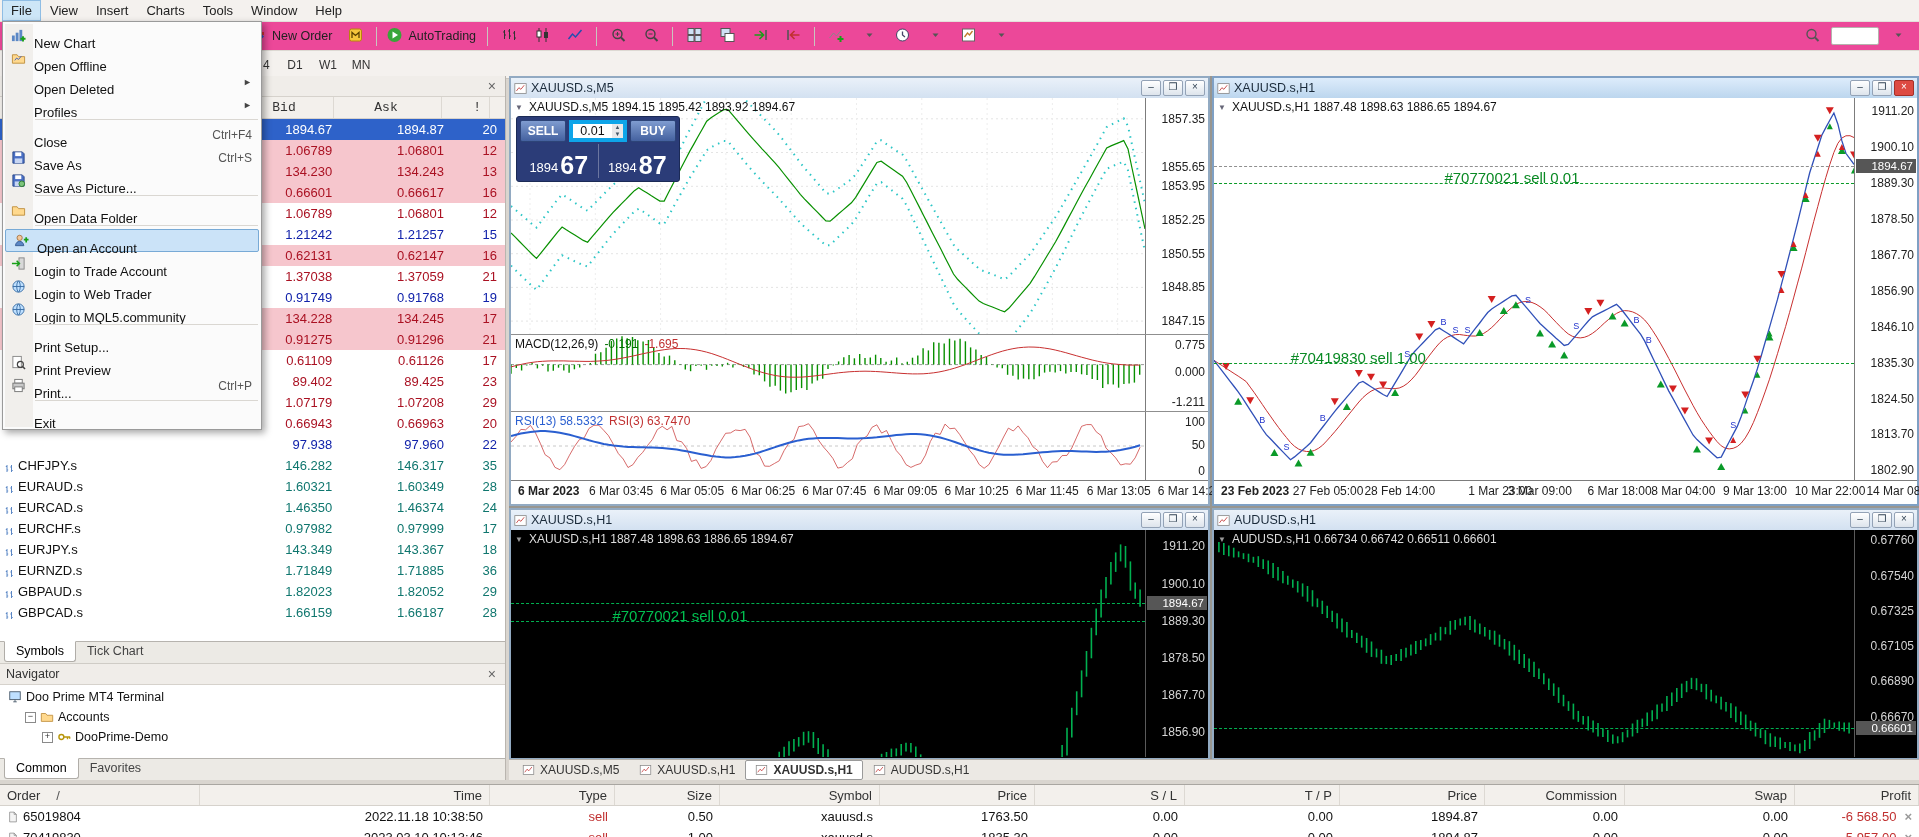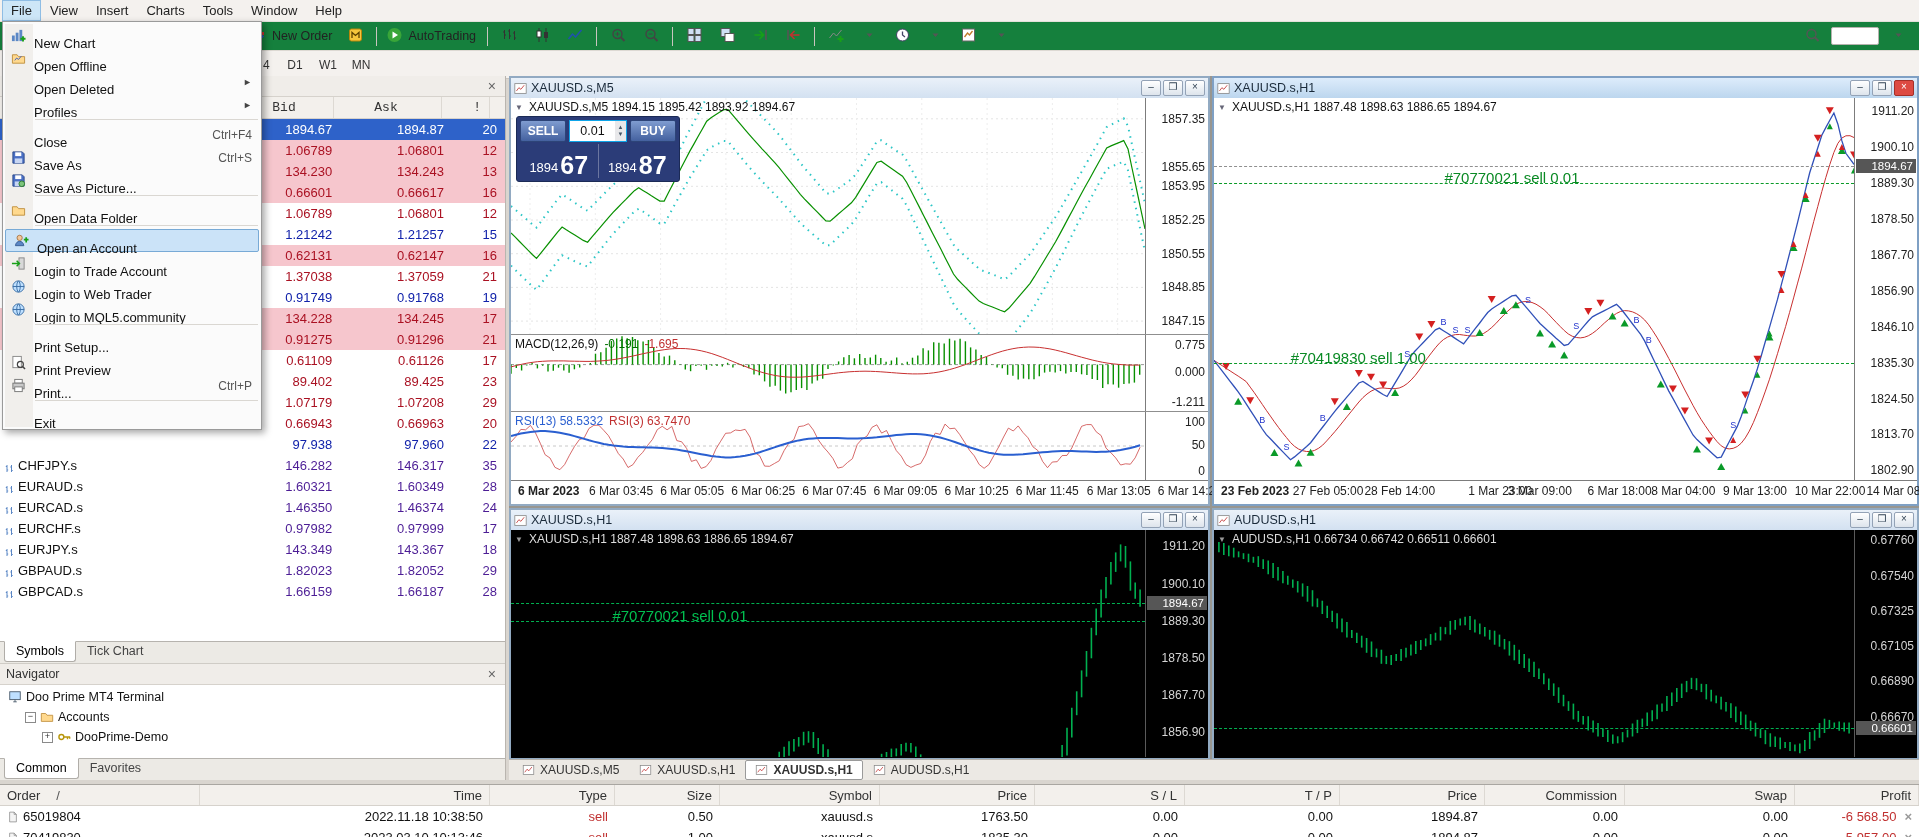--- a/index.html
+++ b/index.html
@@ -3,21 +3,21 @@
 <meta charset="utf-8">
 <style>
   html,body{margin:0;padding:0;background:#6b6b6b;}
   #app{position:relative;width:1919px;height:837px;background:#d9d5cf;overflow:hidden;
        font-family:"Liberation Sans",sans-serif;font-size:13px;color:#111;}
   
   #menubar{height:21px;display:flex;align-items:stretch;background:#f4f1ee;border-bottom:1px solid #e3e0da;padding-left:2px;}
   .mitem{padding:2px 9px;display:flex;align-items:center;color:#222;}
   .mitem.open{background:#cde6f7;border:1px solid #8fbde4;padding:1px 8px;}
   
-  #toolbar1{height:28px;display:flex;align-items:center;background:#15803d;border-bottom:1px solid #ddd9d3;padding:0 5px;gap:1px;}
+  #toolbar1{height:28px;display:flex;align-items:center;background:#ec4899;border-bottom:1px solid #ddd9d3;padding:0 5px;gap:1px;}
   #toolbar2{height:27px;display:flex;align-items:center;background:#f4f1ee;border-bottom:1px solid #c9c5bf;padding:0 5px;gap:1px;}
   .tbtn{height:23px;min-width:24px;display:flex;align-items:center;justify-content:center;gap:5px;padding:0 3px;border:1px solid transparent;border-radius:2px;}
   .tbtn svg{width:17px;height:16px;}
   .tbtn .tlabel{font-size:12.5px;color:#222;padding-right:2px;white-space:nowrap;}
   .tsep{width:1px;height:19px;background:#c9c5bf;margin:0 4px;flex:none;}
   .tspacer{flex:1;}
   .searchbox{width:46px;height:16px;border:1px solid #b5b2ad;background:#fff;border-radius:2px;margin:0 2px;}
   .tfbtn{min-width:30px;height:21px;display:flex;align-items:center;justify-content:center;font-size:12px;color:#333;border:1px solid transparent;border-radius:2px;}
   .tfbtn.active{background:#dcebf9;border:1px solid #7fabd6;color:#000;}
   
@@ -32,21 +32,21 @@
   #mw-rows{height:525px;background:#fff;overflow:hidden;}
   .mwrow{height:21px;display:flex;align-items:center;background:#fff;}
   .mwrow.pink{background:#f6c6cd;}
   .mwrow.sel{background:#2e62c9;}
   .mwrow.sel .mc{color:#fff !important;}
   .mc{white-space:nowrap;overflow:hidden;}
   .mc.sym{width:238px;padding-left:5px;display:flex;align-items:center;gap:4px;color:#111;}
   .mc.bid{width:96px;text-align:right;padding-right:6px;}
   .mc.ask{width:108px;text-align:right;padding-right:6px;}
   .mc.spr{width:48px;text-align:right;padding-right:8px;}
-  .c-red{color:#aa1122;} .c-blue{color:#1122aa;} .c-black{color:#4c1d95;}
+  .c-red{color:#aa1122;} .c-blue{color:#1122aa;} .c-black{color:#0f766e;}
   .symicon{width:9px;height:9px;flex:none;}
   
   .ptabs{height:21px;display:flex;align-items:flex-start;background:#eceae5;border-top:1px solid #b6b3ae;padding-left:4px;}
   .ptab{padding:2px 11px 3px;font-size:12.5px;color:#444;display:flex;align-items:center;gap:4px;}
   .ptab.active{background:#fff;border:1px solid #b0ada8;border-top-color:#fff;margin-top:-1px;border-radius:0 0 3px 3px;color:#000;}
   
   #navigator{flex:1;display:flex;flex-direction:column;}
   #nav-tree{flex:1;background:#fff;border-top:1px solid #d6d2cc;padding-top:2px;}
   .trow{height:20px;display:flex;align-items:center;gap:4px;font-size:12.5px;color:#111;}
   .texp{width:9px;height:9px;border:1px solid #8a8a8a;background:#fff;font-size:9px;line-height:7px;text-align:center;color:#333;flex:none;}
@@ -88,21 +88,21 @@
   .cclient.dark .dlbl{color:#00c050;}
   .indlbl{position:absolute;top:2px;left:4px;font-size:12px;display:flex;gap:6px;white-space:nowrap;}
   .caxis{height:21px;position:relative;background:#fff;border-top:1px solid #7c7c7c;font-size:12px;color:#222;flex:none;}
   .albl{position:absolute;top:3px;white-space:nowrap;}
   .albl.b{font-weight:bold;}
   
   .oneclick{position:absolute;top:18px;left:5px;width:156px;background:#2b3c78;border:1px solid #1b2a56;border-radius:3px;padding:3px;z-index:6;}
   .ocr1{display:flex;gap:3px;height:22px;}
   .ocbtn{flex:0 0 44px;color:#fff;font-weight:bold;font-size:12px;display:flex;align-items:center;justify-content:center;
          border-radius:2px;background:linear-gradient(#7f9cd0,#44619f);border:1px solid #2d4478;}
-  .ocvol{flex:1;background:#fff;border:1px solid #0ea5e9;display:flex;align-items:center;}
+  .ocvol{flex:1;background:#fff;border:4px solid #0ea5e9;display:flex;align-items:center;}
   .ocvt{flex:1;text-align:center;font-size:12.5px;}
   .ocspin{width:11px;display:flex;flex-direction:column;justify-content:center;font-size:6px;color:#456;line-height:7px;text-align:center;background:#e8e8ea;height:100%;}
   .ocr2{display:flex;height:34px;color:#fff;margin-top:2px;}
   .ochalf{flex:1;display:flex;align-items:flex-end;justify-content:center;gap:2px;}
   .ochalf+.ochalf{border-left:1px solid rgba(255,255,255,.3);}
   .ocsm{font-size:13px;padding-bottom:3px;}
   .ocbig{font-size:25px;font-weight:bold;line-height:25px;}
   
   #chart-tabs{position:absolute;left:0;right:0;bottom:0;height:20px;background:#ece9e4;border-top:1px solid #b4b1ac;display:flex;align-items:center;padding-left:3px;}
   .chtab{display:flex;align-items:center;gap:5px;padding:1px 9px 2px;font-size:12px;color:#333;border:1px solid transparent;height:15px;}
@@ -501,20 +501,31 @@
             <div class="mwrow ">
               <div class="mc sym">
                 <span class="symicon"><svg viewBox="0 0 9 9">
                     <path d="M2 1v7M2 2.5H0.8M2 6h1.2M6.5 1v7M6.5 3H5.3M6.5 6.5h1.2" stroke="#5b87c5" fill="none"></path>
                   </svg></span>
                 <span>EURJPY.s</span>
               </div>
               <div class="mc bid c-black">143.349</div>
               <div class="mc ask c-black">143.367</div>
               <div class="mc spr c-black">18</div>
+            </div>
+            <div class="mwrow ">
+              <div class="mc sym">
+                <span class="symicon"><svg viewBox="0 0 9 9">
+                    <path d="M2 1v7M2 2.5H0.8M2 6h1.2M6.5 1v7M6.5 3H5.3M6.5 6.5h1.2" stroke="#5b87c5" fill="none"></path>
+                  </svg></span>
+                <span>EURNZD.s</span>
+              </div>
+              <div class="mc bid c-black">1.71849</div>
+              <div class="mc ask c-black">1.71885</div>
+              <div class="mc spr c-black">36</div>
             </div>
             <div class="mwrow ">
               <div class="mc sym">
                 <span class="symicon"><svg viewBox="0 0 9 9">
                     <path d="M2 1v7M2 2.5H0.8M2 6h1.2M6.5 1v7M6.5 3H5.3M6.5 6.5h1.2" stroke="#5b87c5" fill="none"></path>
                   </svg></span>
                 <span>GBPAUD.s</span>
               </div>
               <div class="mc bid c-black">1.82023</div>
               <div class="mc ask c-black">1.82052</div>

